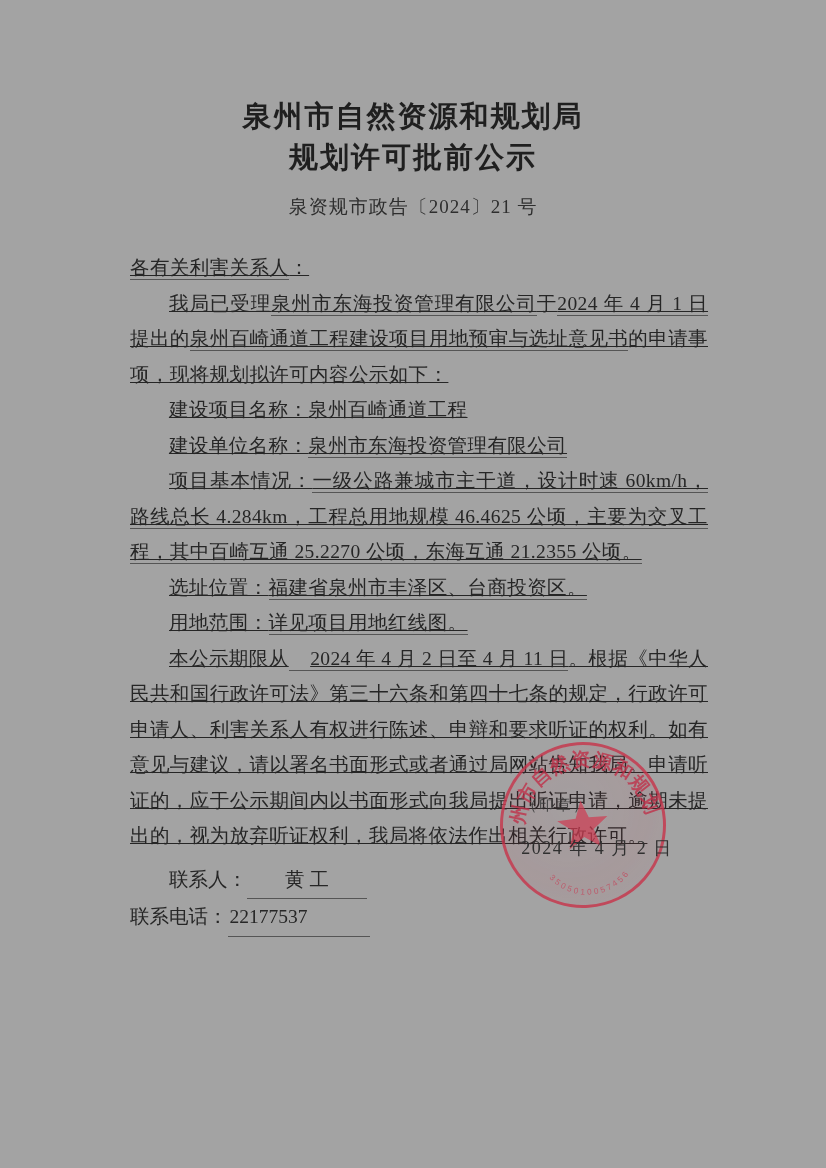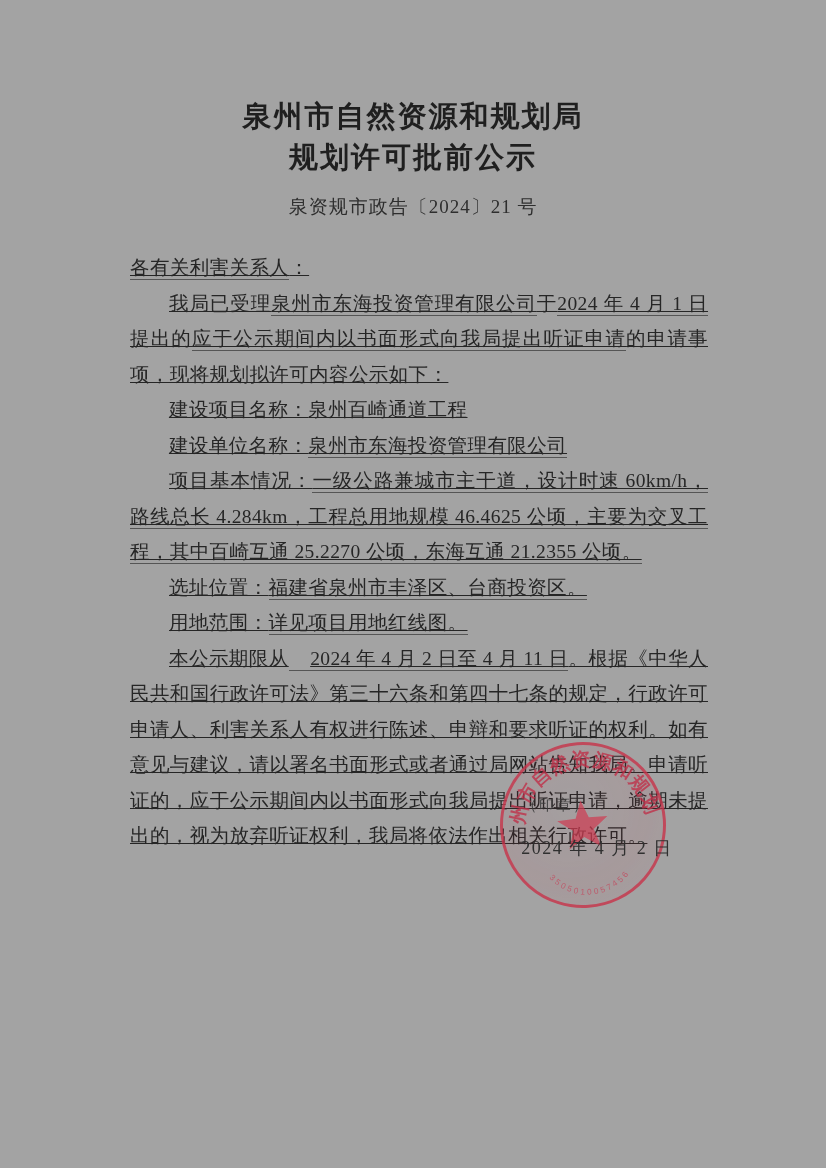--- a/index.html
+++ b/index.html
@@ -186,21 +186,21 @@
     <div class="doc-number">泉资规市政告〔2024〕21 号</div>
   </div>
 
   <div class="body-block">
 
     <p class="para">
       <span class="u">各有关利害关系人</span><span>：</span>
     </p>
 
     <p class="para indent2">
-      <span>我局已受理</span><span class="u">泉州市东海投资管理有限公司</span><span>于</span><span class="u">2024 年 4 月 1 日</span><span>提出的</span><span class="u">应于公示期间内以书面形式向我局提出听证申请</span><span>的申请事项，现将规划拟许可内容公示如下：</span>
+      <span>我局已受理</span><span class="u">泉州市东海投资管理有限公司</span><span>于</span><span class="u">2024 年 4 月 1 日</span><span>提出的</span><span class="u">泉州百崎通道工程建设项目用地预审与选址意见书</span><span>的申请事项，现将规划拟许可内容公示如下：</span>
     </p>
 
     <p class="para indent2">
       <span class="field-label">建设项目名称：</span><span>泉州百崎通道工程</span>
     </p>
 
     <p class="para indent2">
       <span class="field-label">建设单位名称：</span><span class="u">泉州市东海投资管理有限公司</span>
     </p>
 
@@ -214,20 +214,28 @@
 
     <p class="para indent2">
       <span class="field-label">用地范围：</span><span class="u">详见项目用地红线图。</span>
     </p>
 
     <p class="para indent2">
       <span>本公示期限从</span><span class="u"><span class="blank-lead"></span><span>2024 年 4 月 2 日至 4 月 11 日</span></span><span>。根据《中华人民共和国行政许可法》第三十六条和第四十七条的规定，行政许可申请人、利害关系人有权进行陈述、申辩和要求听证的权利。如有意见与建议，请以署名书面形式或者通过局网站告知我局。申请听证的，应于公示期间内以书面形式向我局提出听证申请，逾期未提出的，视为放弃听证权利，我局将依法作出相关行政许可。</span>
     </p>
   </div>
 
+  <div class="contact-block">
+    <div class="contact-row">
+      <span class="indent"></span><span class="field-label">联系人：</span><span class="contact-value">黄 工</span>
+    </div>
+    <div class="contact-row">
+      <span class="field-label">联系电话：</span><span class="contact-value phone">22177537</span>
+    </div>
+  </div>
 
   <div class="seal-area">
     <div class="seal">
       <div class="seal-inner-fade"></div>
 
       <svg class="seal-ring-text" viewBox="0 0 166 166">
         <defs>
           <path id="ringArc" d="M 21,83 A 62,62 0 1 1 145,83"></path>
         </defs>
         <text>

